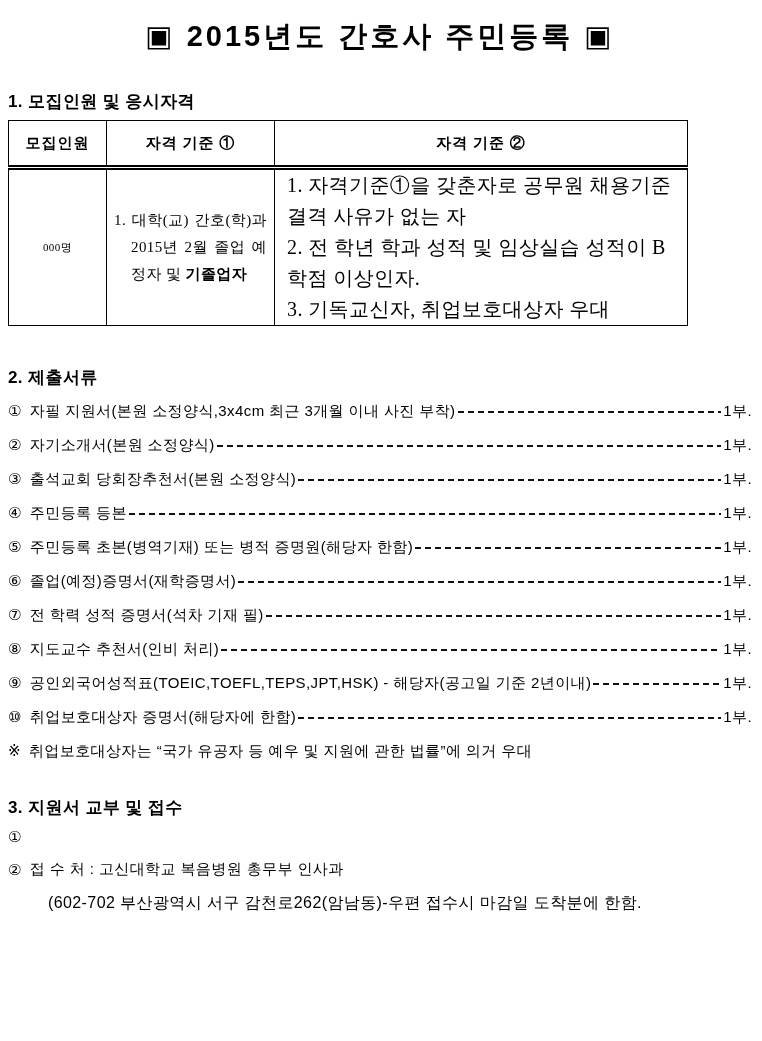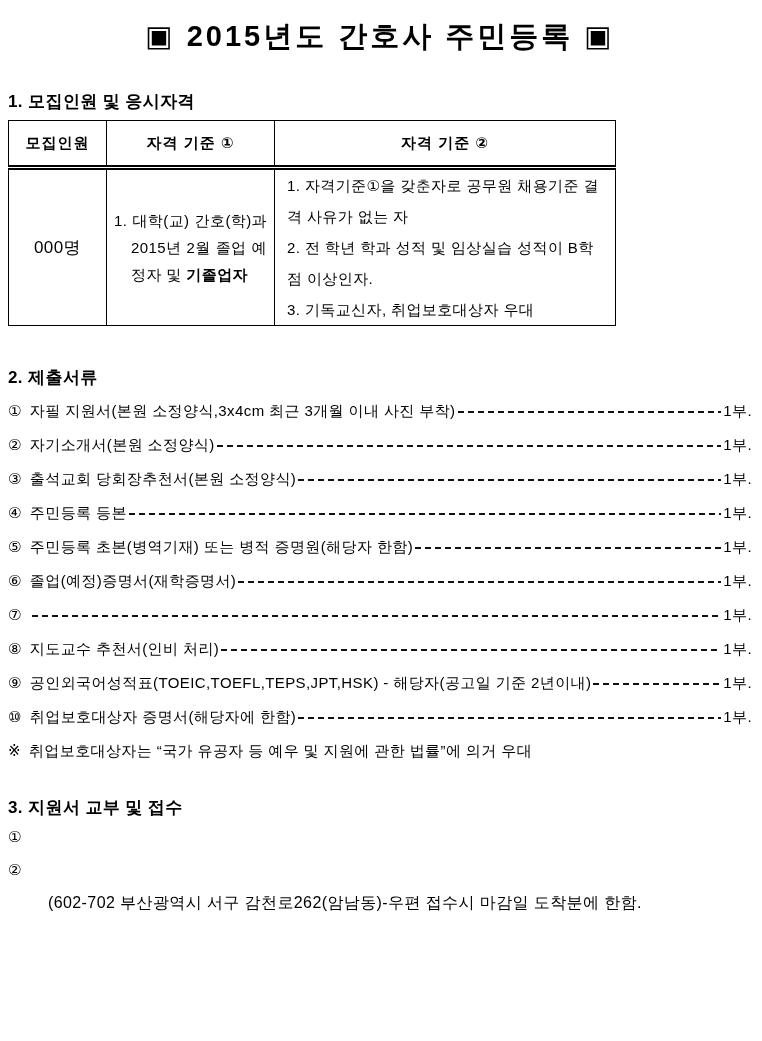--- a/index.html
+++ b/index.html
@@ -35,54 +35,55 @@
     line-height:24px;
     margin:0;
   }
   .sec1-heading{margin-top:34px;}
   .sec2-heading{margin-top:40px;}
   .sec3-heading{margin-top:28px;}
 
   table.qual-table{
     border-collapse:collapse;
     table-layout:fixed;
-    width:608px;
+    width:680px;
     margin-top:6px;
+    font-family:Liberation Serif, serif;
   }
   .qual-table th,.qual-table td{
     border:1.5px solid #000;
     padding:0;
   }
   .qual-table th{
     height:44px;
     font-size:15px;
     font-weight:bold;
     text-align:center;
     border-bottom:5px double #000;
     letter-spacing:1px;
   }
   .qual-table td{height:138px;vertical-align:middle;}
   .col-count{width:98px;}
   .col-crit1{width:168px;}
-  .cell-count{text-align:center;font-size:17px;}
+  .cell-count{text-align:center;font-size:11px;}
   .cell-crit1 p{
     margin:0 7px;
     padding-left:17px;
     text-indent:-17px;
     text-align:justify;
     line-height:27px;
     font-size:15px;
   }
   .cell-crit1 .bold{font-weight:bold;}
   .cell-crit2 ul{
     list-style:none;
     margin:0;
     padding:0 10px 0 12px;
   }
-  .cell-crit2 li{line-height:31px;font-size:15px;}
+  .cell-crit2 li{line-height:31px;font-size:20px;}
 
   .doc-list{margin-top:4px;}
   .doc-line{
     display:flex;
     align-items:center;
     height:34px;
     font-size:15px;
   }
   .doc-num{flex:0 0 auto;margin-right:8px;}
   .doc-text{flex:0 0 auto;white-space:nowrap;}
@@ -191,20 +192,21 @@
       <span class="doc-suffix">1부.</span>
     </div>
     <div class="doc-line">
       <span class="doc-num">⑥</span>
       <span class="doc-text">졸업(예정)증명서(재학증명서)</span>
       <span class="leader"></span>
       <span class="doc-suffix">1부.</span>
     </div>
     <div class="doc-line">
       <span class="doc-num">⑦</span>
+      <span class="doc-text">전 학력 성적 증명서(석차 기재 필)</span>
       <span class="leader"></span>
       <span class="doc-suffix">1부.</span>
     </div>
     <div class="doc-line">
       <span class="doc-num">⑧</span>
       <span class="doc-text">지도교수 추천서(인비 처리)</span>
       <span class="leader"></span>
       <span class="doc-suffix">1부.</span>
     </div>
     <div class="doc-line">
@@ -226,17 +228,18 @@
   </div>
 
   <h2 class="sec-heading sec3-heading">3. 지원서 교부 및 접수</h2>
 
   <div>
     <div class="s3-line">
       <span class="doc-num">①</span>
     </div>
     <div class="s3-line">
       <span class="doc-num">②</span>
+      <span>접 수 처 : 고신대학교 복음병원 총무부 인사과</span>
     </div>
     <div class="s3-address">(602-702 부산광역시 서구 감천로262(암남동)-우편 접수시 마감일 도착분에 한함.</div>
   </div>
 
 </div>
 
 </body></html>

